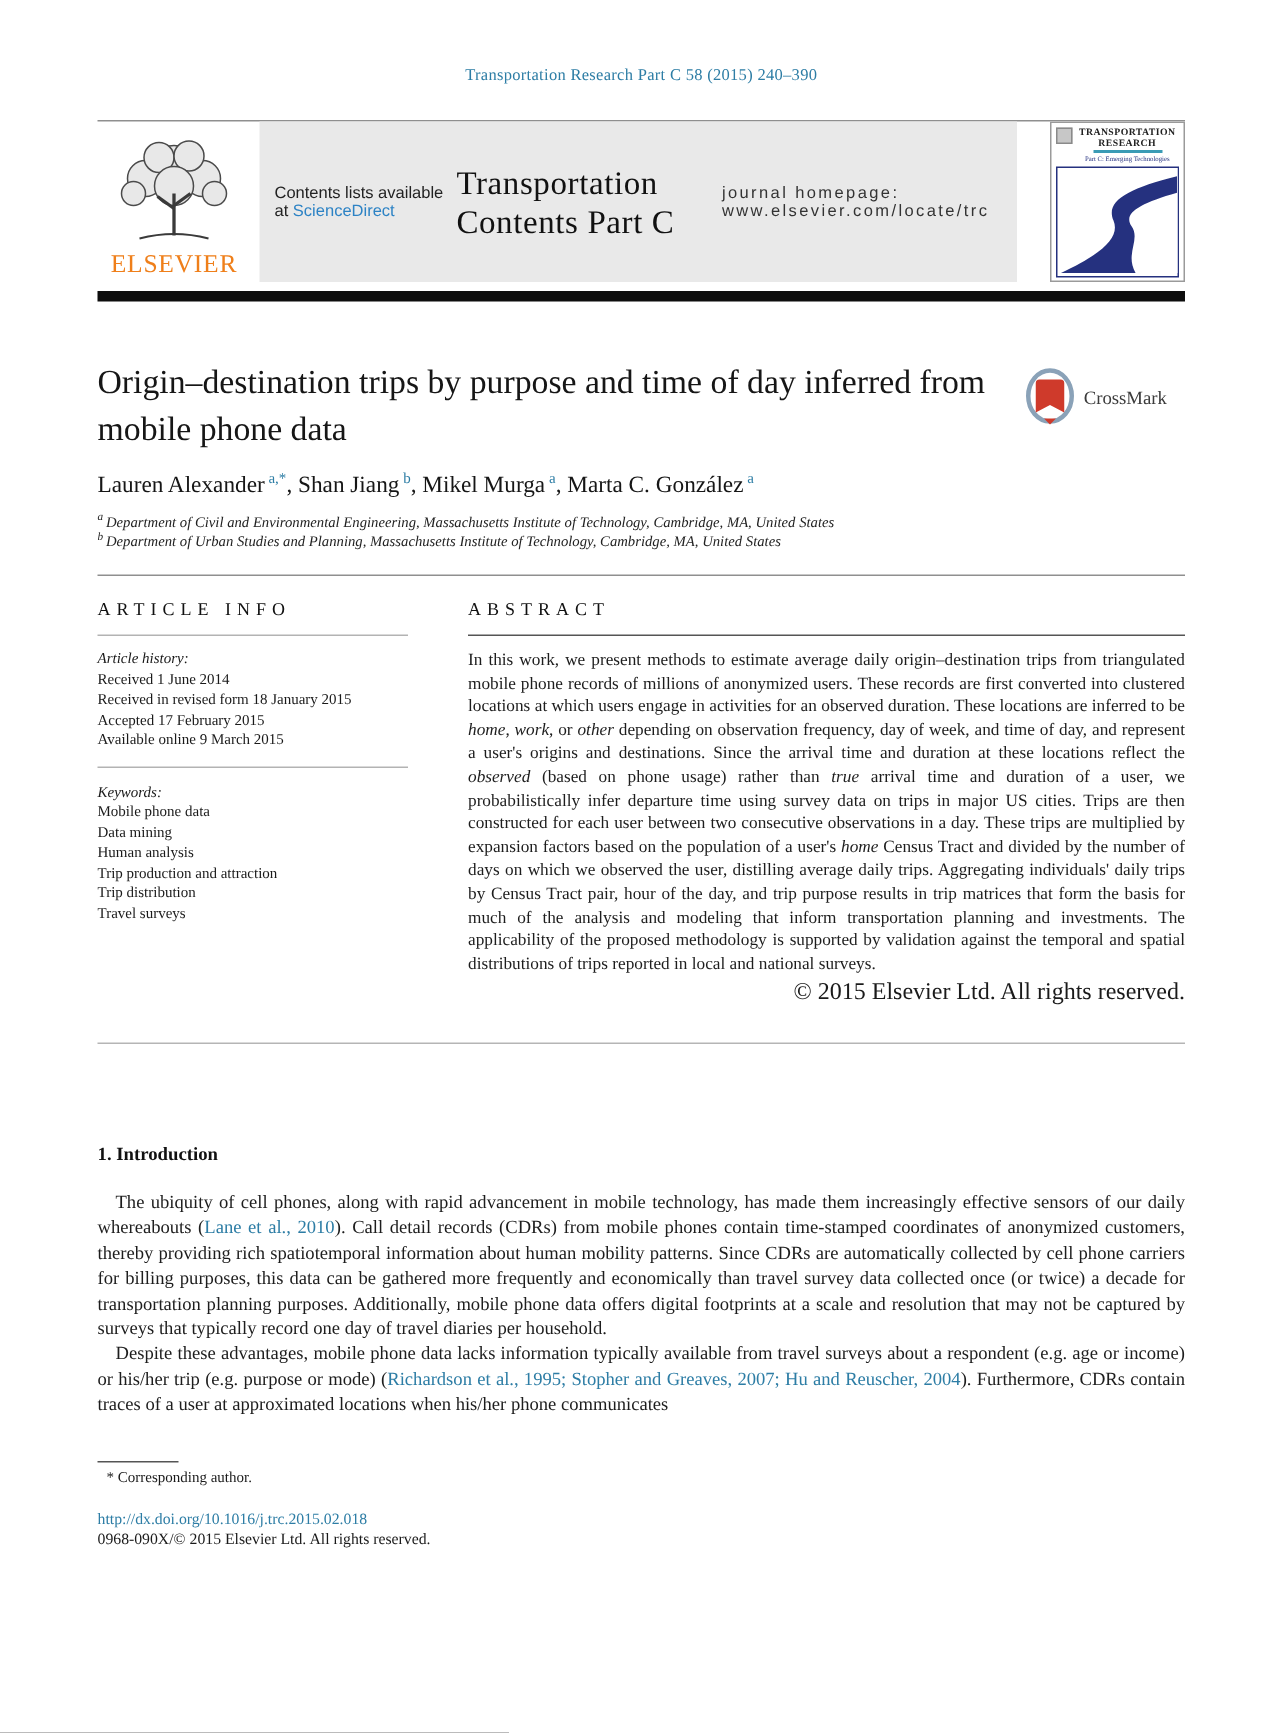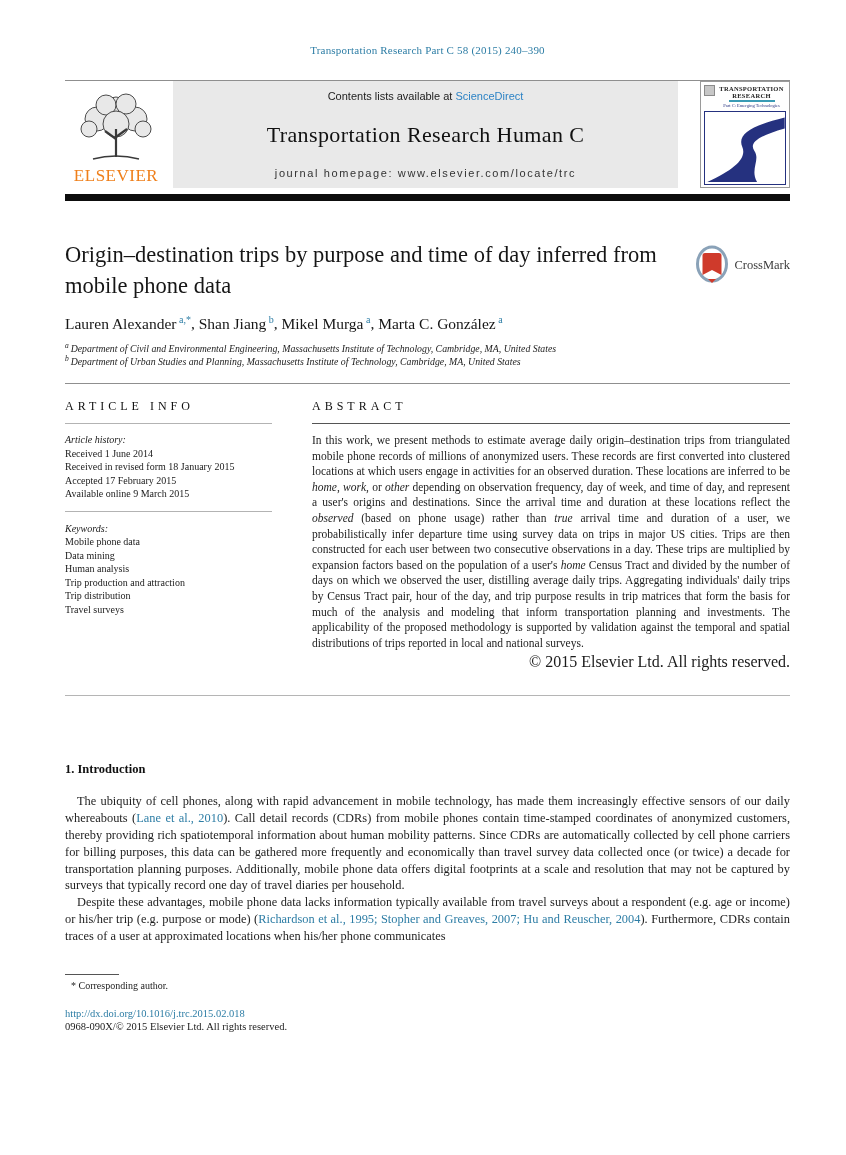--- a/index.html
+++ b/index.html
@@ -7,39 +7,39 @@
     width:846px; height:1155px; background:#ffffff; margin:0 auto;
     font-family:"Liberation Serif", serif; color:#1a1a1a;
     padding:44px 56px 0 65px; box-sizing:border-box; position:relative; overflow:hidden;
   }
   .citation { text-align:center; font-size:11px; color:#2d7da5; letter-spacing:.2px; }
   .header-rule { border-top:1px solid #8f8f8f; margin-top:24px; }
   .header-row { display:flex; align-items:stretch; height:107px; }
   .logo-block { width:108px; display:flex; flex-direction:column; align-items:center; justify-content:flex-end; padding:4px 6px 2px 0; box-sizing:border-box; }
   .logo-block svg { display:block; }
   .elsevier-text { font-family:"Liberation Serif",serif; font-size:17px; color:#ef7f1a; letter-spacing:.5px; margin-top:1px; }
-  .banner { flex:1; background:#e9e9e9; display:flex; flex-direction:column; align-items:center; justify-content:space-between; padding:9px 10px; box-sizing:border-box; }
+  .banner { flex:1; background:#e9e9e9; display:flex; align-items:center; justify-content:space-between; padding:9px 10px; box-sizing:border-box; }
   .contents-line { font-family:"Liberation Sans",sans-serif; font-size:11px; color:#222; }
   .sd-link { color:#2d83c5; text-decoration:none; cursor:pointer; }
   .banner-title { font-size:22px; color:#111; letter-spacing:.4px; }
   .homepage { font-family:Liberation Sans, sans-serif; font-size:11px; color:#333; letter-spacing:1.6px; cursor:pointer; }
   .cover-gap { width:22px; }
   .cover { width:90px; border:1px solid #9a9a9a; background:#fff; box-sizing:border-box; padding:3px 3px 2px 3px; cursor:pointer; }
   .cover-head { display:flex; gap:2px; }
   .cover-logo { width:9px; height:9px; background:#c7c7c7; border:1px solid #8a8a8a; flex:none; }
   .cover-titles { text-align:center; flex:1; }
   .cover-t1, .cover-t2 { font-size:6.5px; font-weight:bold; color:#222; letter-spacing:.3px; line-height:7px; }
   .cover-sub-bar { height:2px; width:46px; background:#3a9bb5; margin:1px auto 1px auto; }
   .cover-sub { font-size:4.5px; color:#25317f; line-height:5px; }
   .cover-art { margin-top:3px; border:1px solid #25317f; height:72px; overflow:hidden; }
   .cover-art svg { display:block; }
   .black-bar { height:7px; background:#0d0d0d; margin-top:6px; }
   .title-row { position:relative; margin-top:38px; }
   h1.article-title { font-weight:normal; font-size:22.5px; line-height:31px; margin:0; max-width:640px; color:#161616; }
-  .crossmark { position:absolute; right:0; top:6px; display:flex; align-items:center; gap:5px; cursor:pointer; }
+  .crossmark { position:absolute; right:12px; top:6px; display:flex; align-items:center; gap:5px; cursor:pointer; }
   .crossmark-label { font-size:12.5px; color:#3c3c3c; }
   .authors { margin-top:14px; font-size:15.5px; color:#161616; }
   .author-sup { font-size:10px; color:#2d7da5; vertical-align:super; line-height:0; }
   .affiliations { margin-top:9px; font-size:9.8px; font-style:italic; line-height:13px; color:#222; }
   .aff-sup { font-size:7.5px; vertical-align:super; line-height:0; font-style:italic; }
   .rule-full { border-top:1px solid #8f8f8f; margin-top:15px; }
   .two-col { display:flex; margin-top:15px; }
   .col-left { width:207px; flex:none; }
   .col-gap { width:40px; flex:none; }
   .col-right { flex:1; }
@@ -91,21 +91,21 @@
         </g>
         <path d="M20 68 Q43 62 66 68" stroke="#3a3a3a" stroke-width="1.4" fill="none"></path>
       </svg>
       <div class="elsevier-text">ELSEVIER</div>
     </div>
 
     <div class="banner">
       <div class="contents-line">
         <span>Contents lists available at </span><span class="sd-link">ScienceDirect</span>
       </div>
-      <div class="banner-title">Transportation Research Human C</div>
+      <div class="banner-title">Transportation Contents Part C</div>
       <div class="homepage">journal homepage: www.elsevier.com/locate/trc</div>
     </div>
 
     <div class="cover-gap"></div>
 
     <div class="cover">
       <div class="cover-head">
         <div class="cover-logo"></div>
         <div class="cover-titles">
           <div class="cover-t1">TRANSPORTATION</div>

